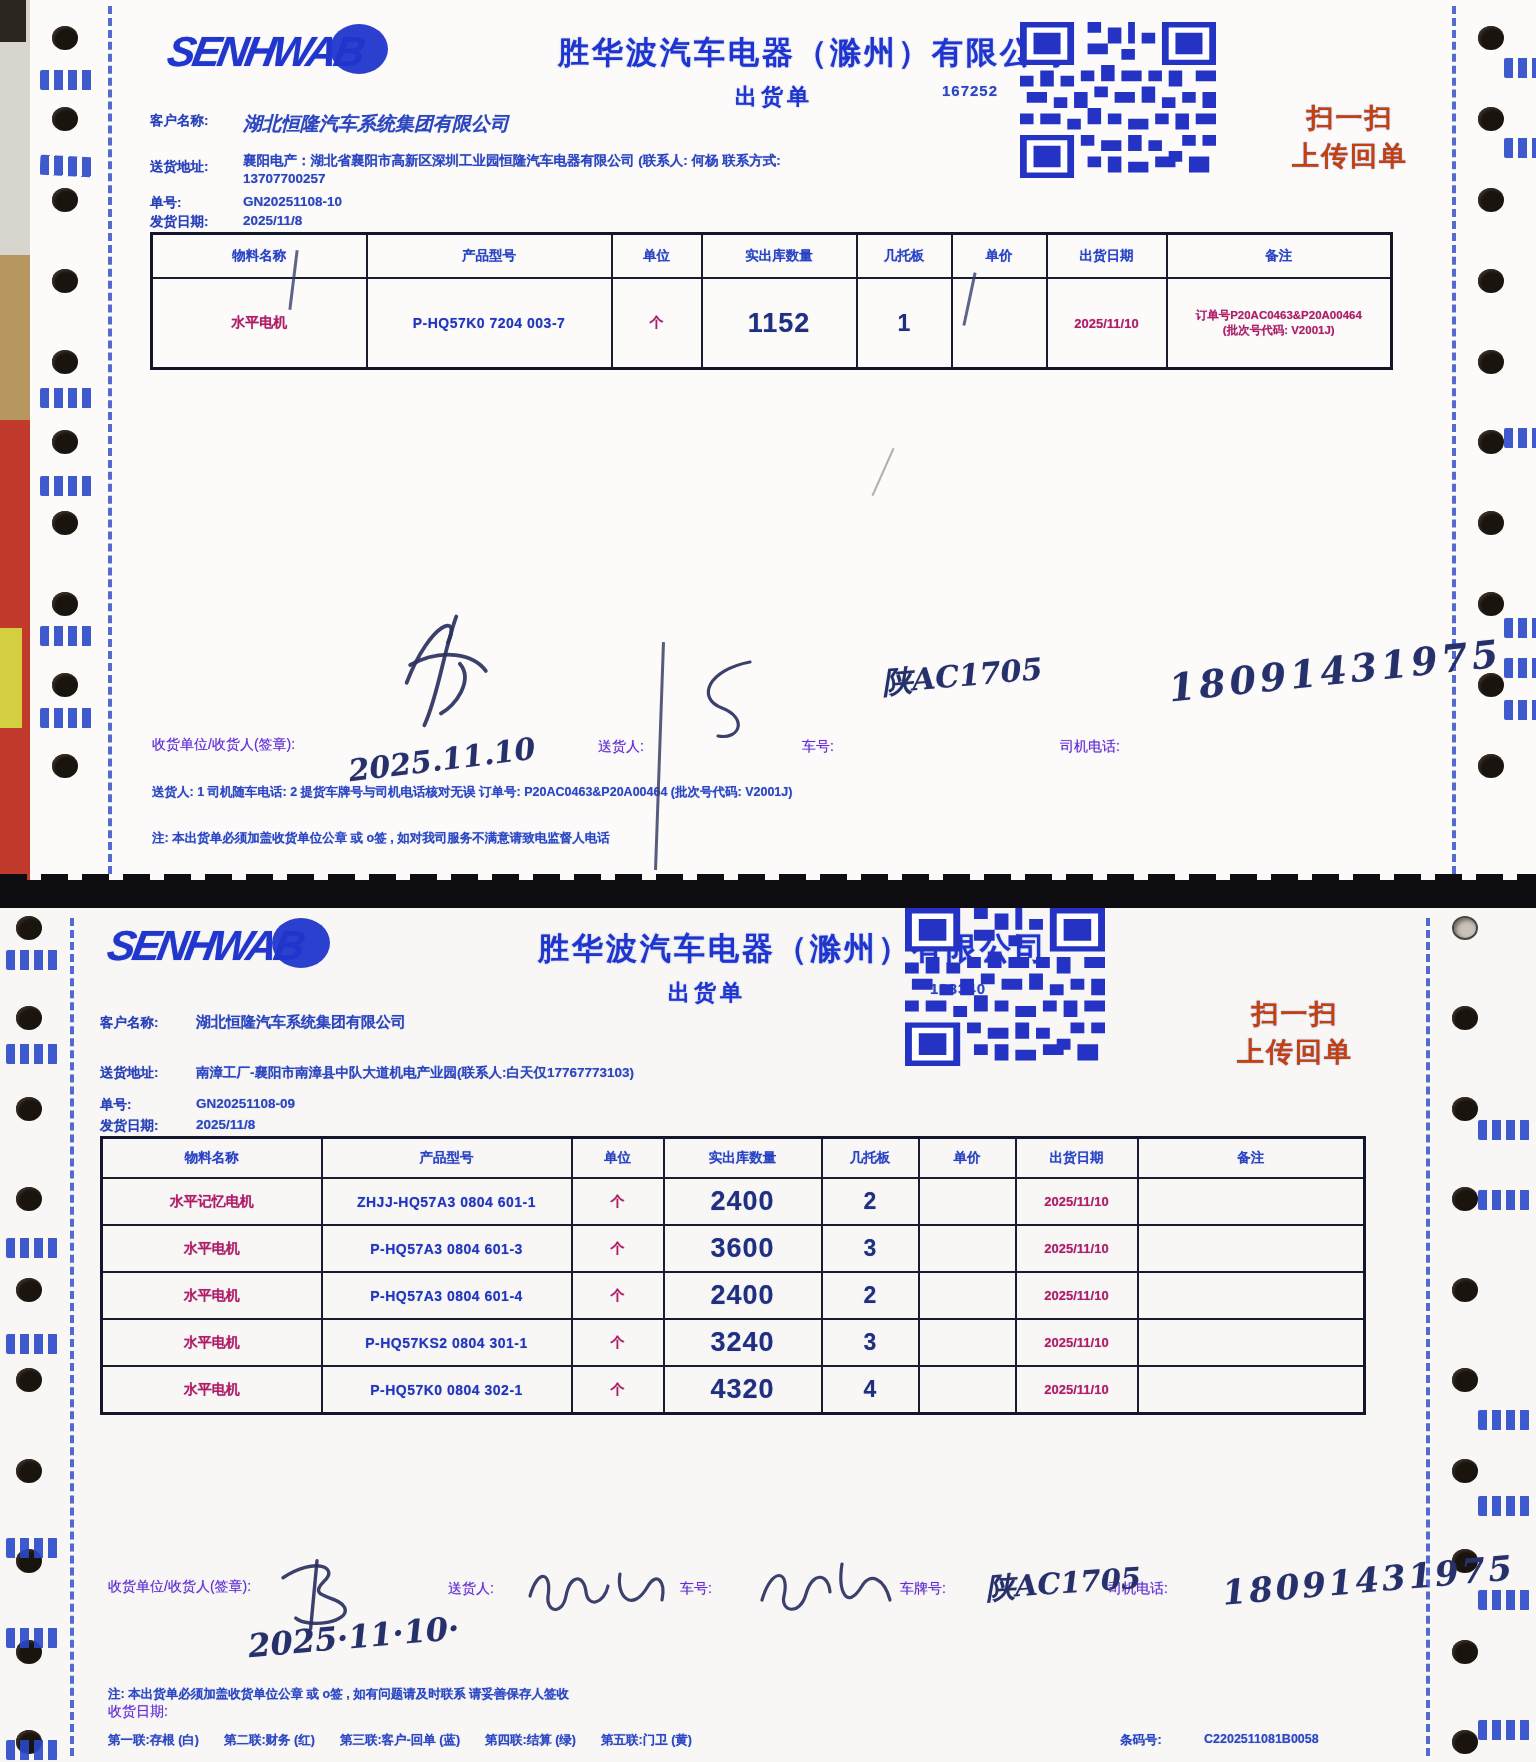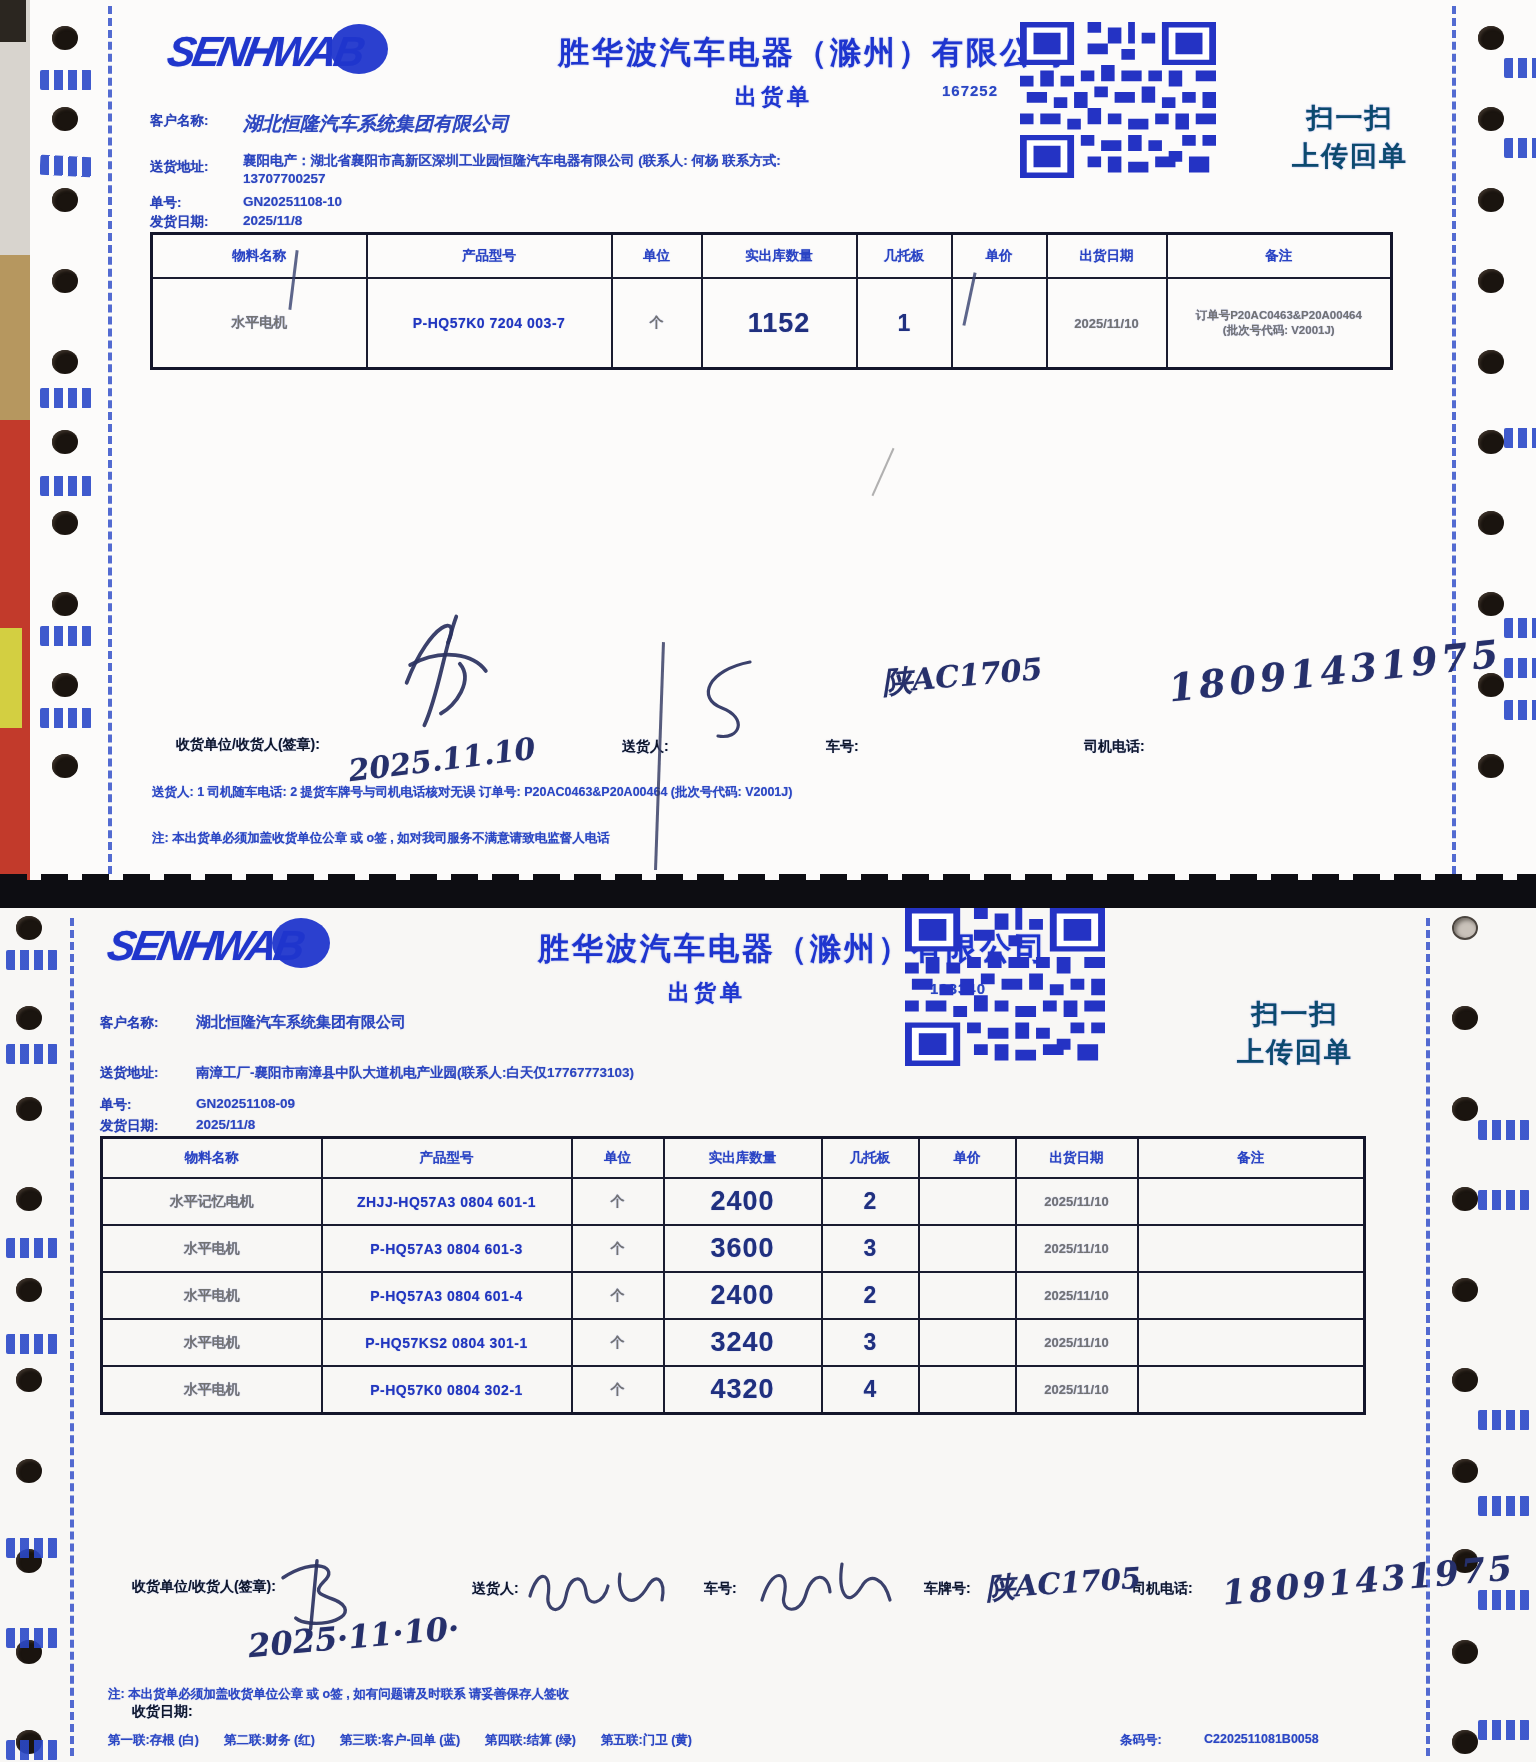--- a/index.html
+++ b/index.html
@@ -26,44 +26,44 @@
   .logo{position:absolute;font-weight:800;font-style:italic;font-size:42px;letter-spacing:-3px;
         color:#2036cc;transform:skewX(-10deg);text-shadow:0 0 1px rgba(32,54,204,.6);}
   .logo-dot{position:absolute;width:58px;height:50px;border-radius:50%;background:#2036cc;opacity:.95;}
   .title{position:absolute;font-weight:bold;font-size:31px;letter-spacing:3px;color:#1e35cf;
          text-shadow:0 0 1.5px rgba(30,53,207,.6);white-space:nowrap;}
   .subtitle{position:absolute;font-weight:bold;font-size:22px;letter-spacing:4px;color:#1e35cf;
             text-shadow:0 0 1.5px rgba(30,53,207,.6);}
   .formno{position:absolute;font-size:15px;font-weight:bold;color:#2b47c4;letter-spacing:1px;
           text-shadow:0 0 1px rgba(43,71,196,.5);}
   .scan{position:absolute;width:190px;text-align:center;font-weight:bold;font-size:27px;
-        letter-spacing:2px;color:#0c4a6e;text-shadow:0 0 1.5px rgba(32,54,204,.6);white-space:nowrap;}
+        letter-spacing:2px;color:#c2410c;text-shadow:0 0 1.5px rgba(32,54,204,.6);white-space:nowrap;}
   .lbl{position:absolute;font-size:13.5px;font-weight:bold;color:#2740b8;white-space:nowrap;
        text-shadow:0 0 1px rgba(39,64,184,.5);}
   .val{position:absolute;font-size:13.5px;font-weight:bold;color:#2c46c0;white-space:nowrap;
        text-shadow:0 0 1px rgba(44,70,192,.5);}
   .pre{white-space:pre-line;line-height:18px;}
   
   table.doc{position:absolute;border-collapse:collapse;table-layout:fixed;
             background:transparent;border:3px solid #14162b;}
   table.doc th,table.doc td{border:2px solid #1a1c30;text-align:center;vertical-align:middle;
             overflow:hidden;padding:0 2px;}
   table.doc th{font-size:13.5px;font-weight:bold;color:#2943c4;text-shadow:0 0 1px rgba(41,67,196,.5);}
   .tbl-top th{height:42px;} .tbl-top td{height:88px;}
   .tbl-bot th{height:38px;} .tbl-bot td{height:45px;}
-  table.doc td{font-size:14px;color:#737373;font-weight:bold;text-shadow:0 0 1px rgba(44,68,187,.5);}
+  table.doc td{font-size:14px;color:#be185d;font-weight:bold;text-shadow:0 0 1px rgba(44,68,187,.5);}
   table.doc td:nth-child(2){font-size:14px;color:#2136c0;letter-spacing:.5px;}
   table.doc td:nth-child(4){font-size:27px;color:#20307f;letter-spacing:1px;}
   table.doc td:nth-child(5){font-size:23px;color:#20307f;}
   table.doc td:nth-child(7){font-size:13px;}
   table.doc td:nth-child(8){font-size:11.5px;white-space:pre-line;line-height:15px;}
   .fine{position:absolute;font-size:12.5px;font-weight:bold;color:#2b47c4;white-space:nowrap;
         text-shadow:0 0 1px rgba(43,71,196,.5);}
-  .flabel{position:absolute;font-size:14px;font-weight:bold;color:#0f172a;white-space:nowrap;
-        text-shadow:0 0 1px rgba(39,67,189,.5);margin-left:24px;}
+  .flabel{position:absolute;font-size:14px;font-weight:normal;color:#6d28d9;white-space:nowrap;
+        text-shadow:0 0 1px rgba(39,67,189,.5);}
   
   .hw{position:absolute;font-family:"DejaVu Serif",serif;font-style:italic;font-weight:bold;
       color:#26306b;white-space:nowrap;text-shadow:0 0 1px rgba(38,48,107,.4);}
   .stroke{position:absolute;background:#394066;opacity:.85;}
   .sig{position:absolute;}
   .sig path{fill:none;stroke:#2a3160;stroke-width:3.2;stroke-linecap:round;stroke-linejoin:round;opacity:.92;}
   .mark{position:absolute;background:#35406e;opacity:.8;}
   .smudge{position:absolute;background:#666;opacity:.5;}
   .qr{position:absolute;}
 </style>

